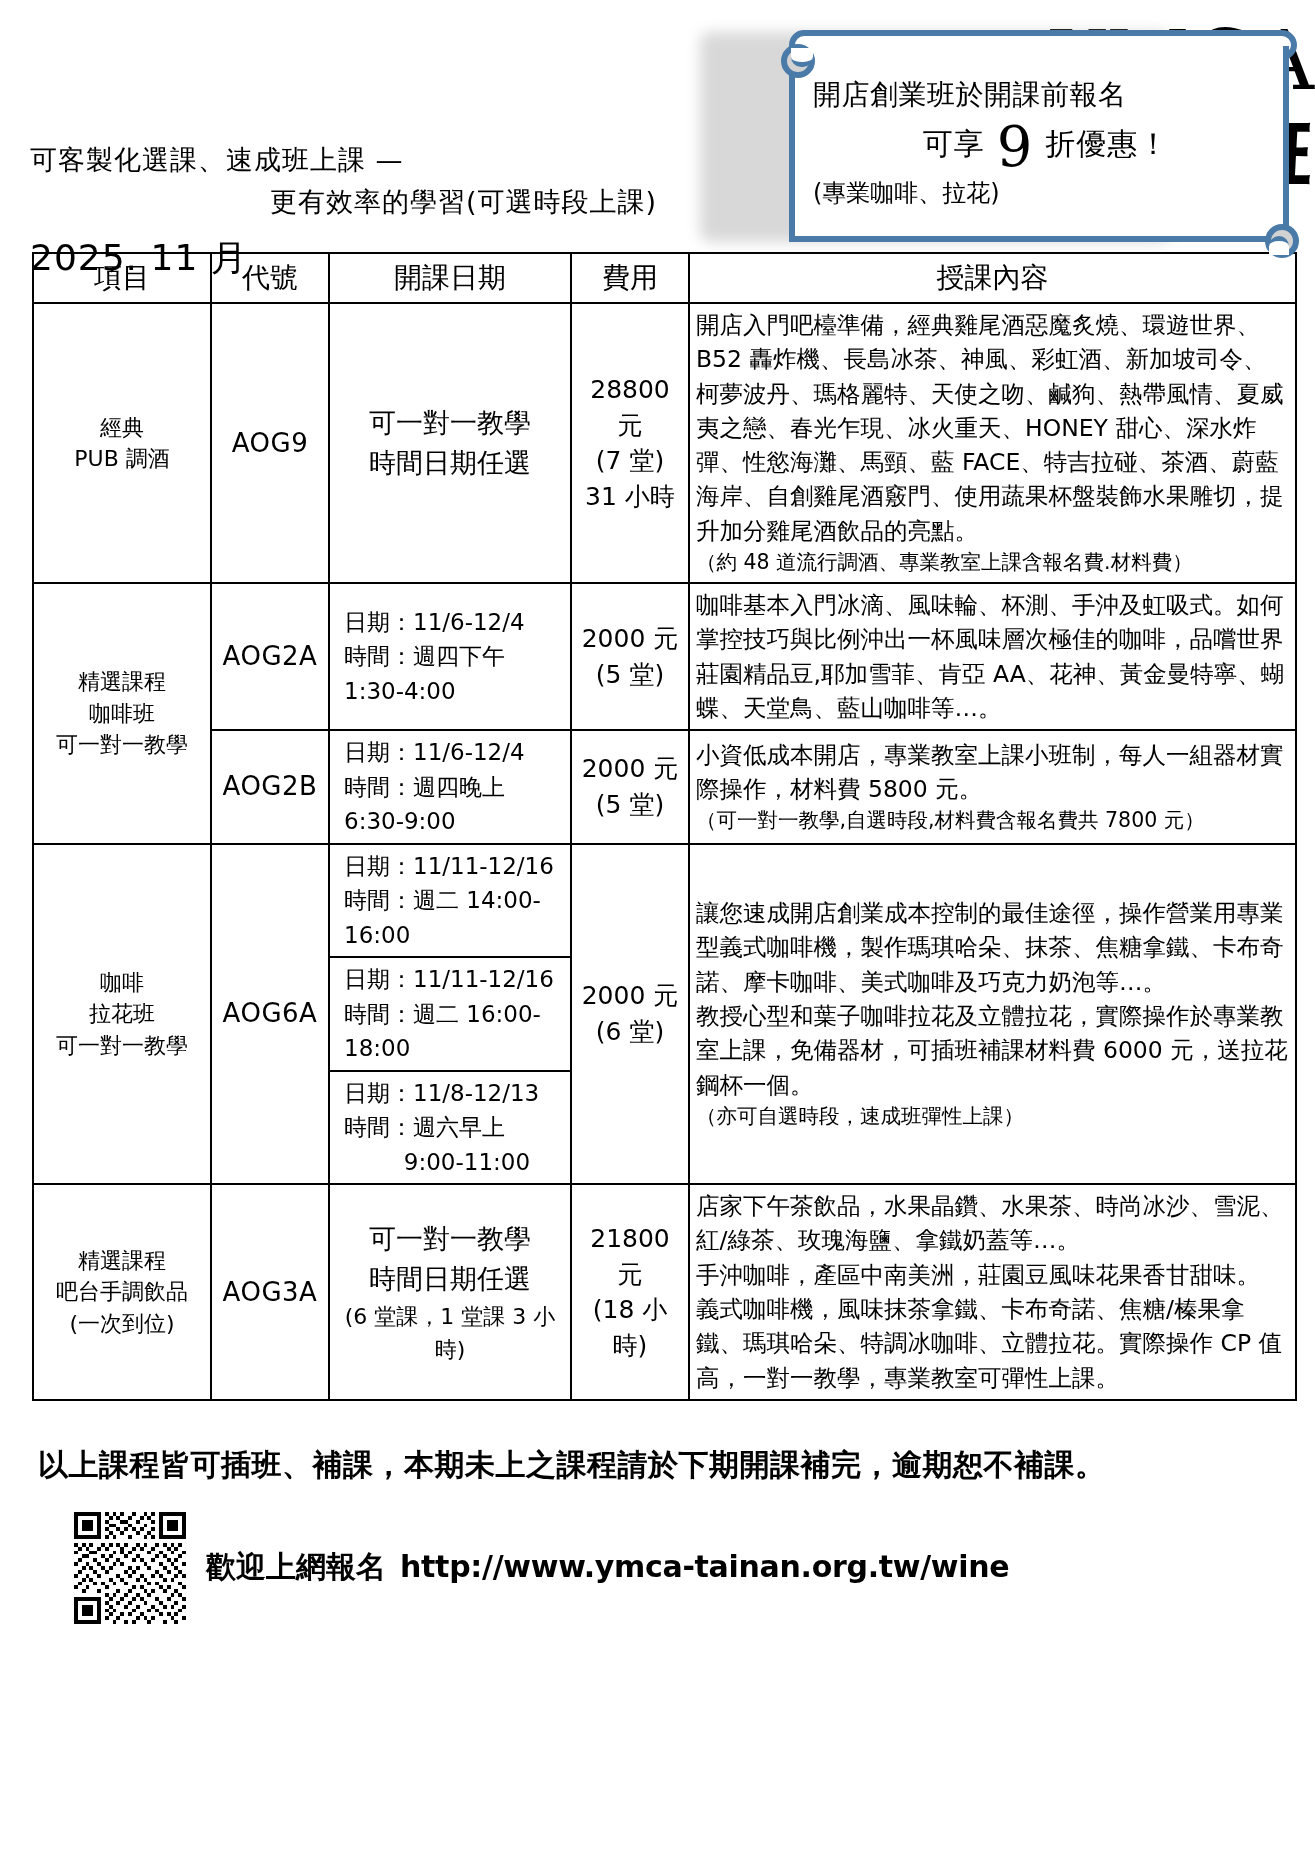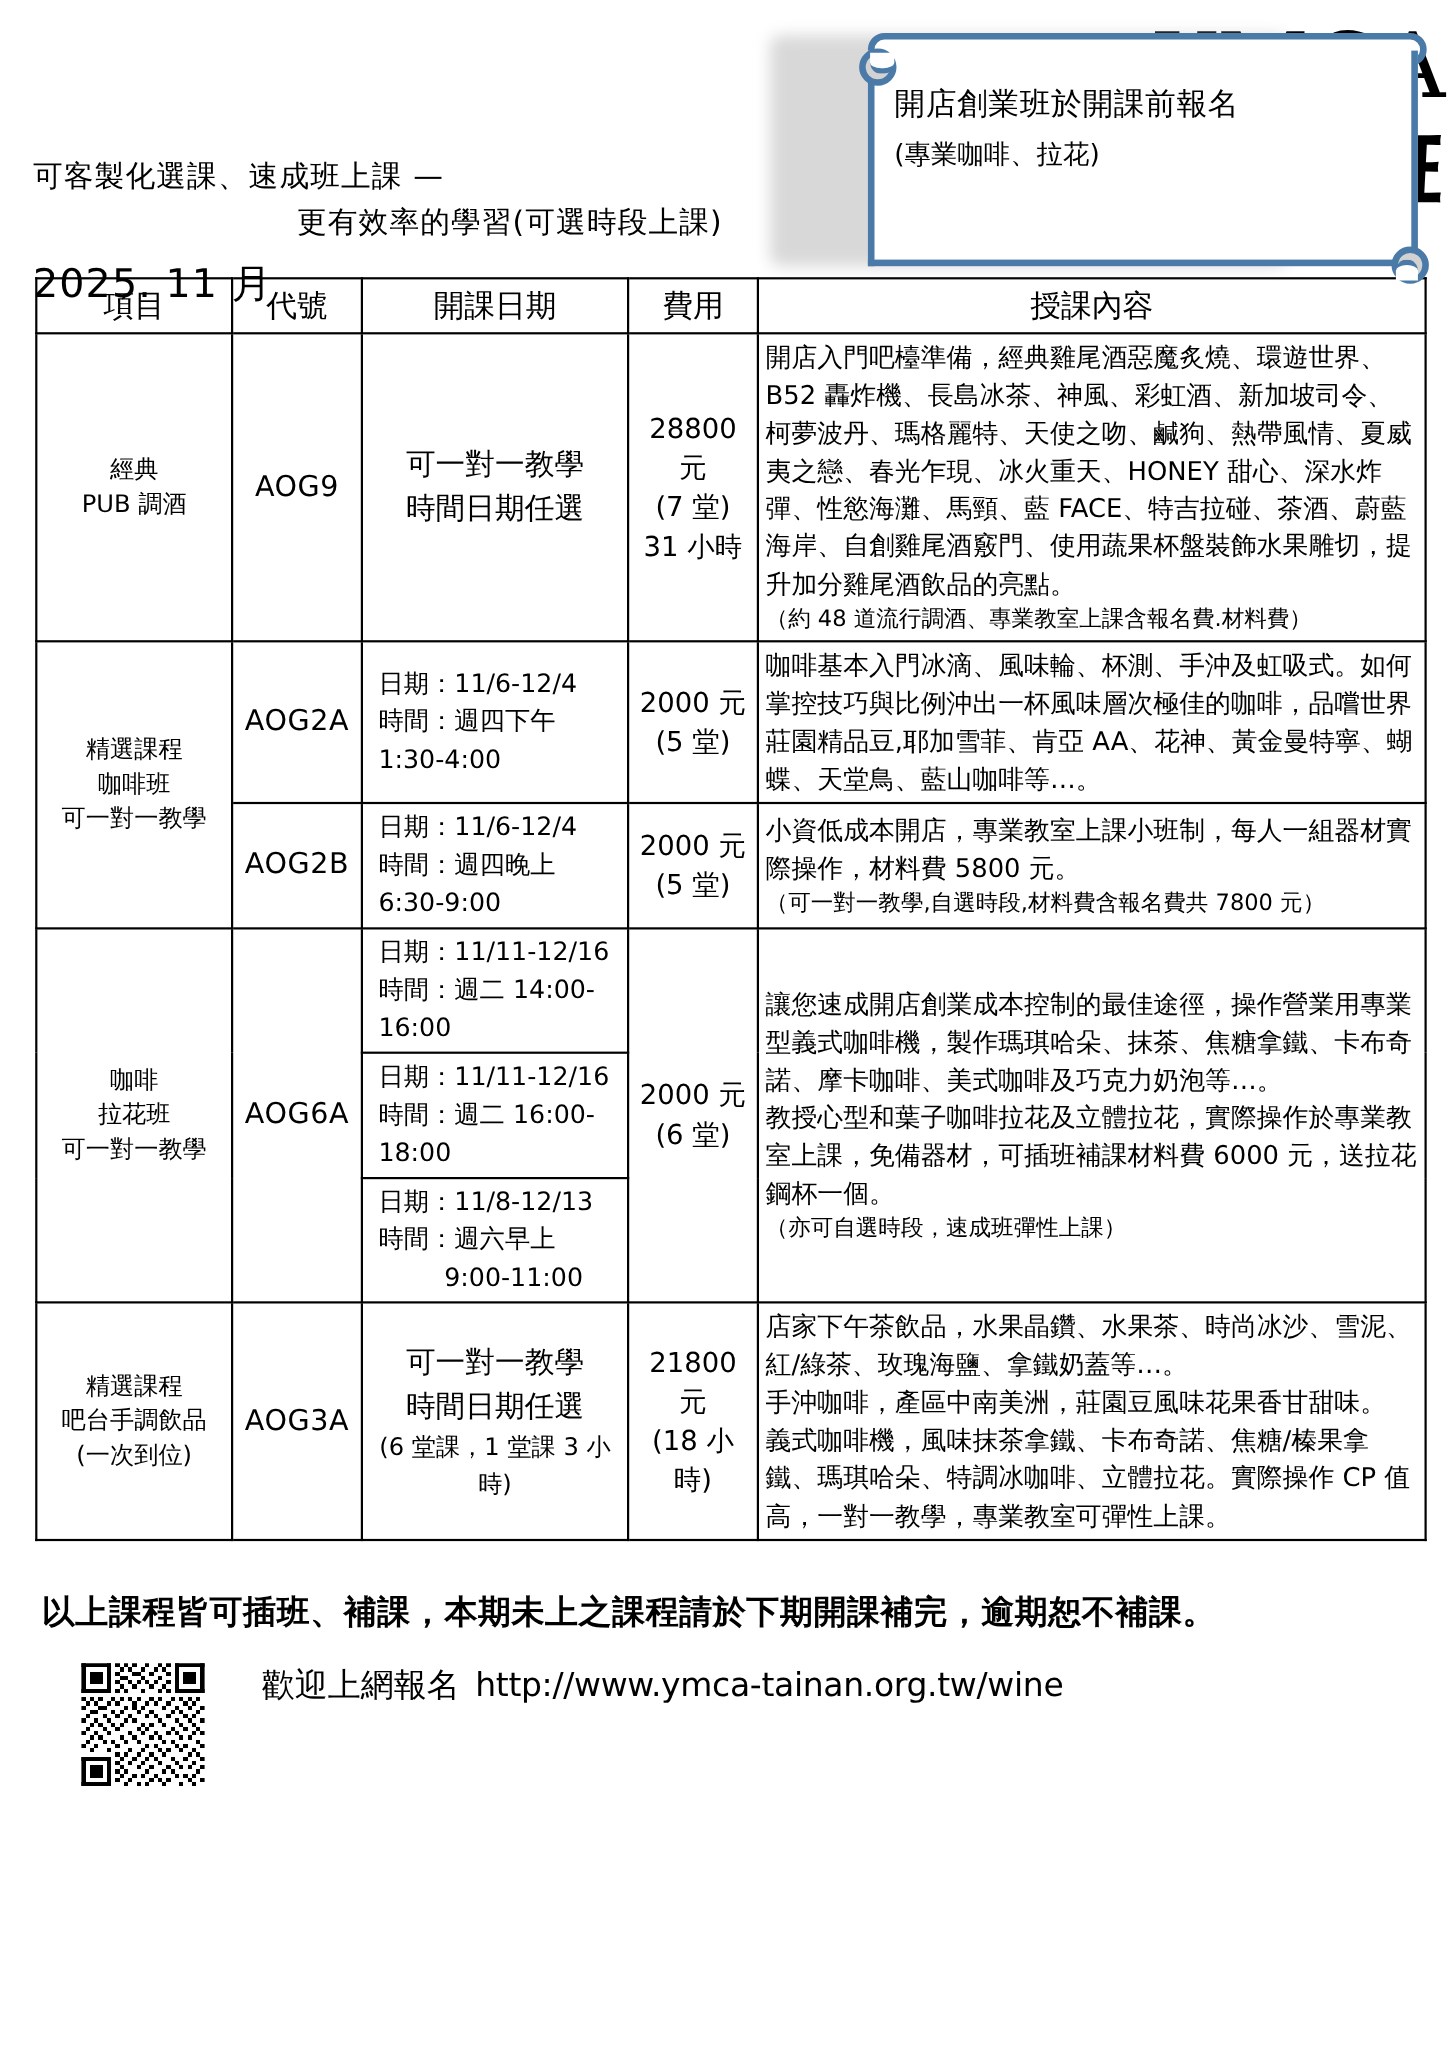--- a/index.html
+++ b/index.html
@@ -204,22 +204,24 @@
   .footer-note {
     margin-top: 44px;
     padding-left: 12px;
     font-size: 30px;
     font-weight: bold;
     letter-spacing: .5px;
   }
   .footer-row {
     margin-top: 26px;
     display: flex;
-    gap: 52px;
+    align-items: center;
+    gap: 20px;
     padding-left: 48px;
+    font-weight: bold;
   }
   .qr { width: 112px; height: 112px; display: block; }
   .footer-signup {
     display: flex; align-items: baseline; gap: 14px;
   }
   .signup-cn { font-size: 30px; }
   .signup-url {
     font-size: 30px;
     font-family: "DejaVu Sans", "Liberation Sans", sans-serif;
     letter-spacing: -.3px;
@@ -230,20 +232,25 @@
 
 <div class="header">
 
   <div class="promo-shadow"></div>
 
   <div class="promo">
     <div class="promo-top-bar"></div>
     <div class="promo-body">
       <div class="promo-text">
         <div class="promo-l1">開店創業班於開課前報名</div>
+        <div class="promo-l2">
+          <span>可享</span>
+          <span class="promo-num">9</span>
+          <span>折優惠！</span>
+        </div>
         <div class="promo-l3">(專業咖啡、拉花)</div>
       </div>
     </div>
     <div class="curl tl"></div>
     <div class="curl br"></div>
   </div>
 
   <div class="brand-line">
     <div class="brand-ymca">YMCA</div>
     <div class="brand-cn">開店創業班</div>

